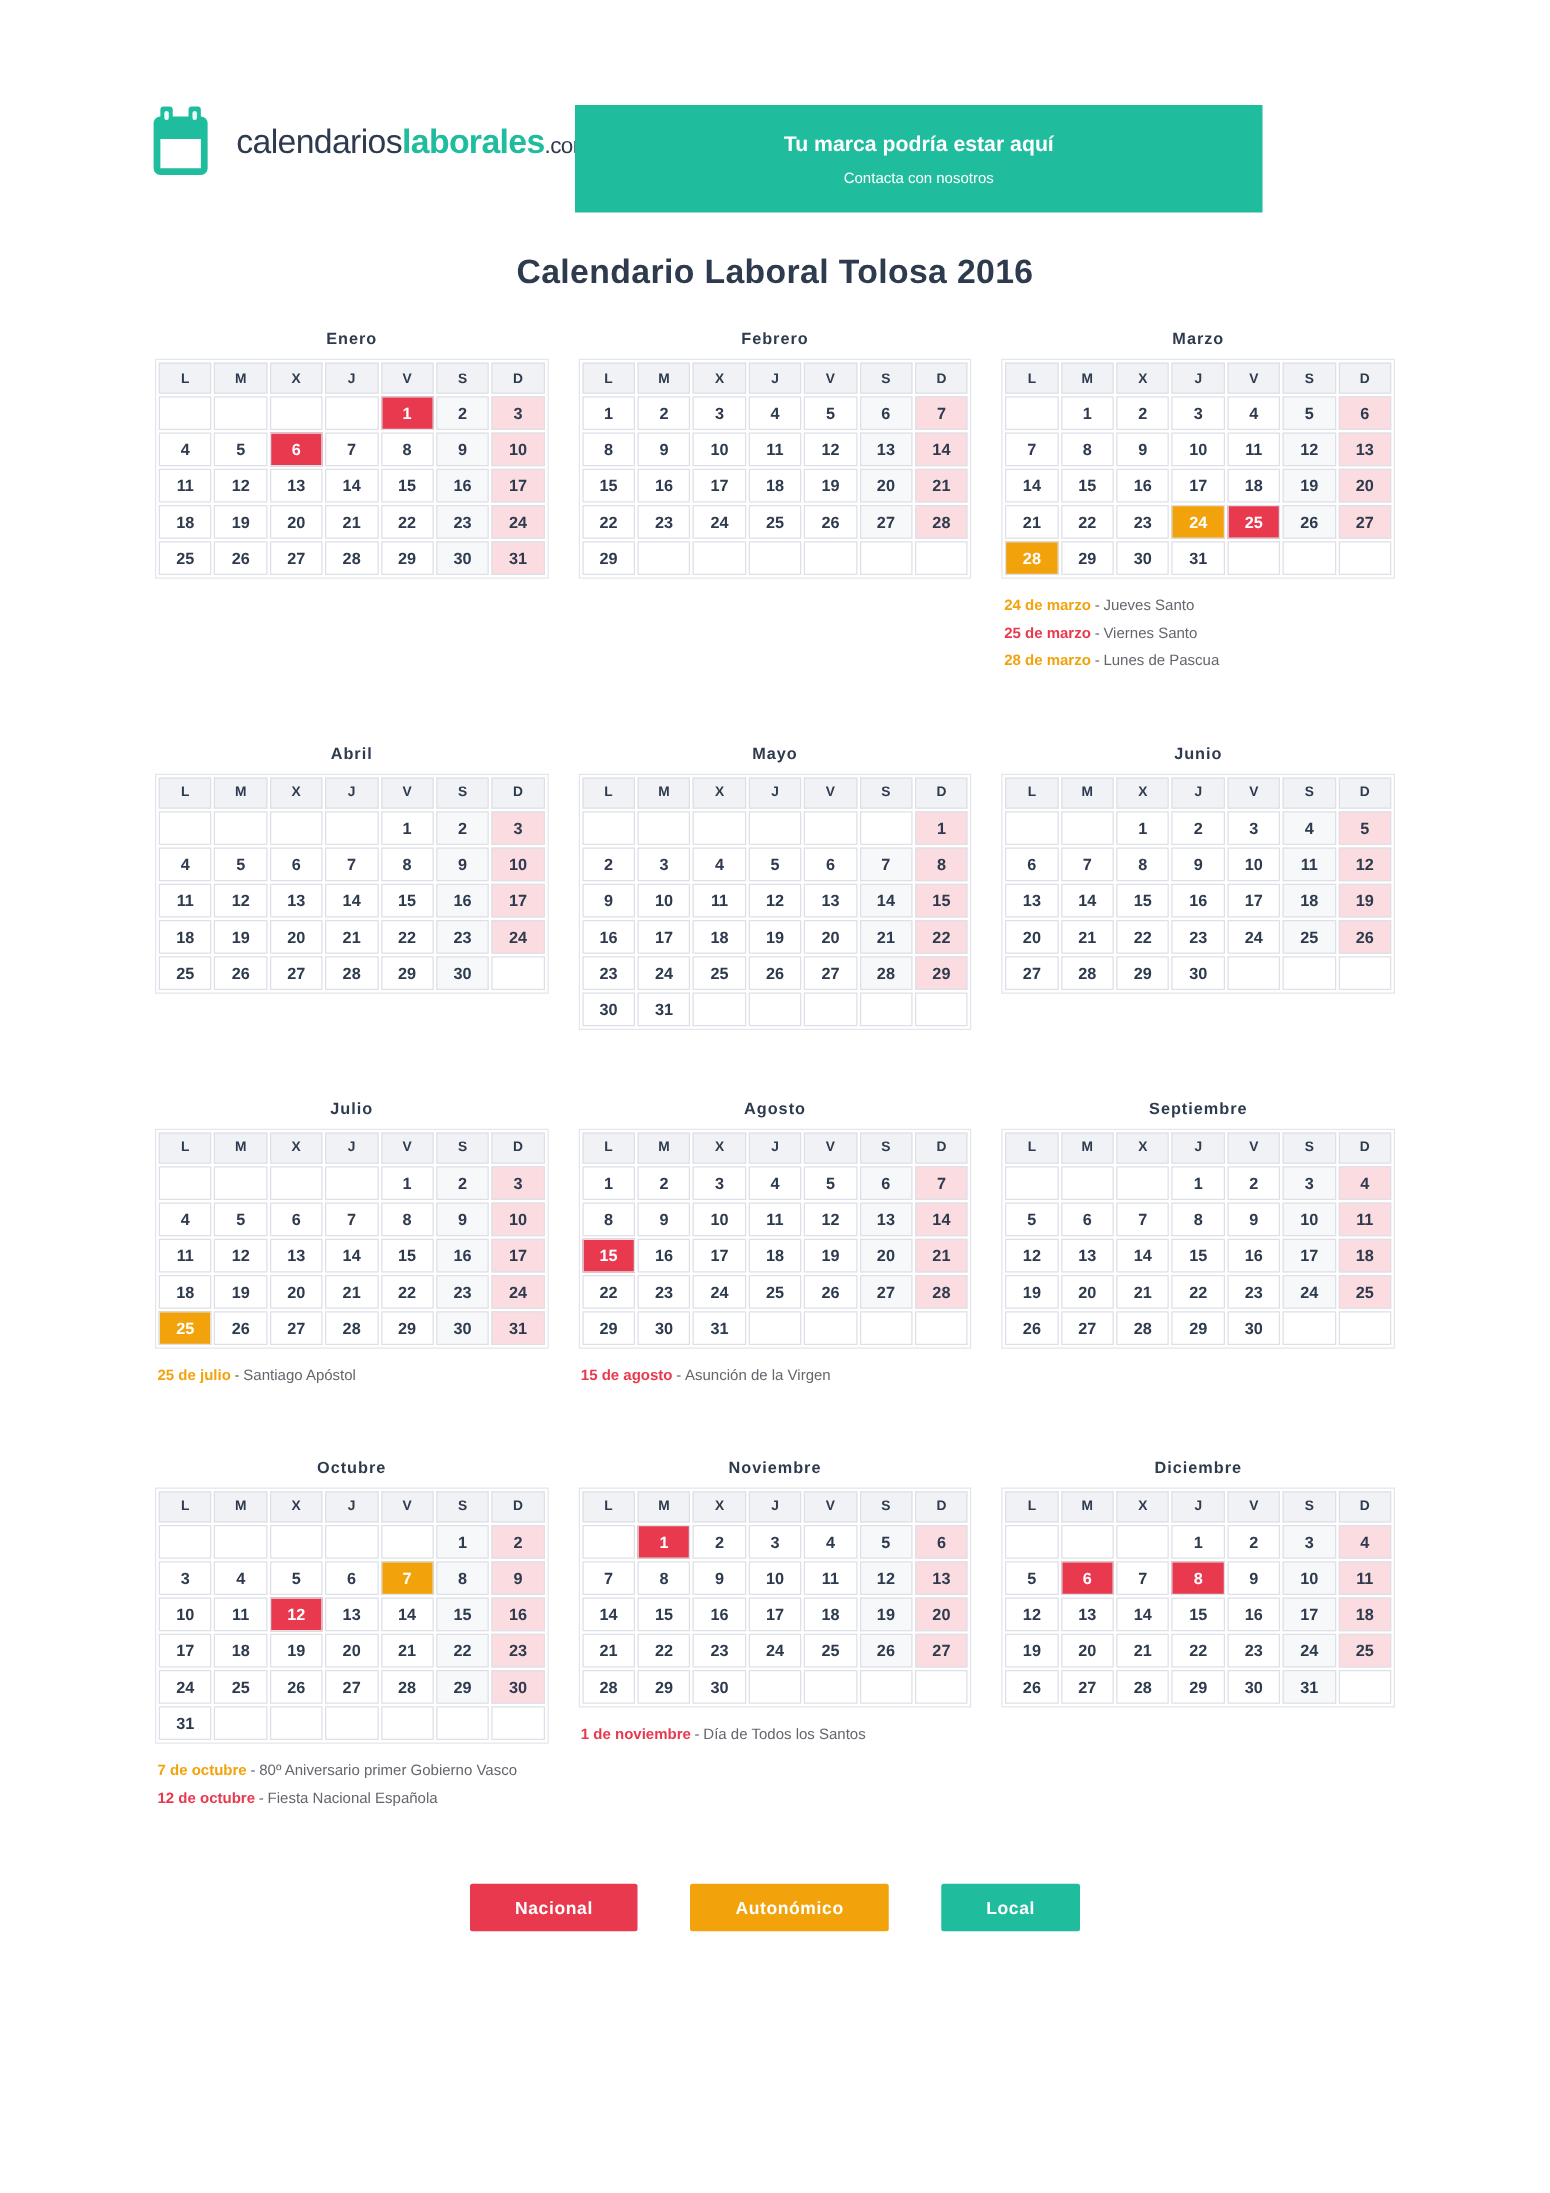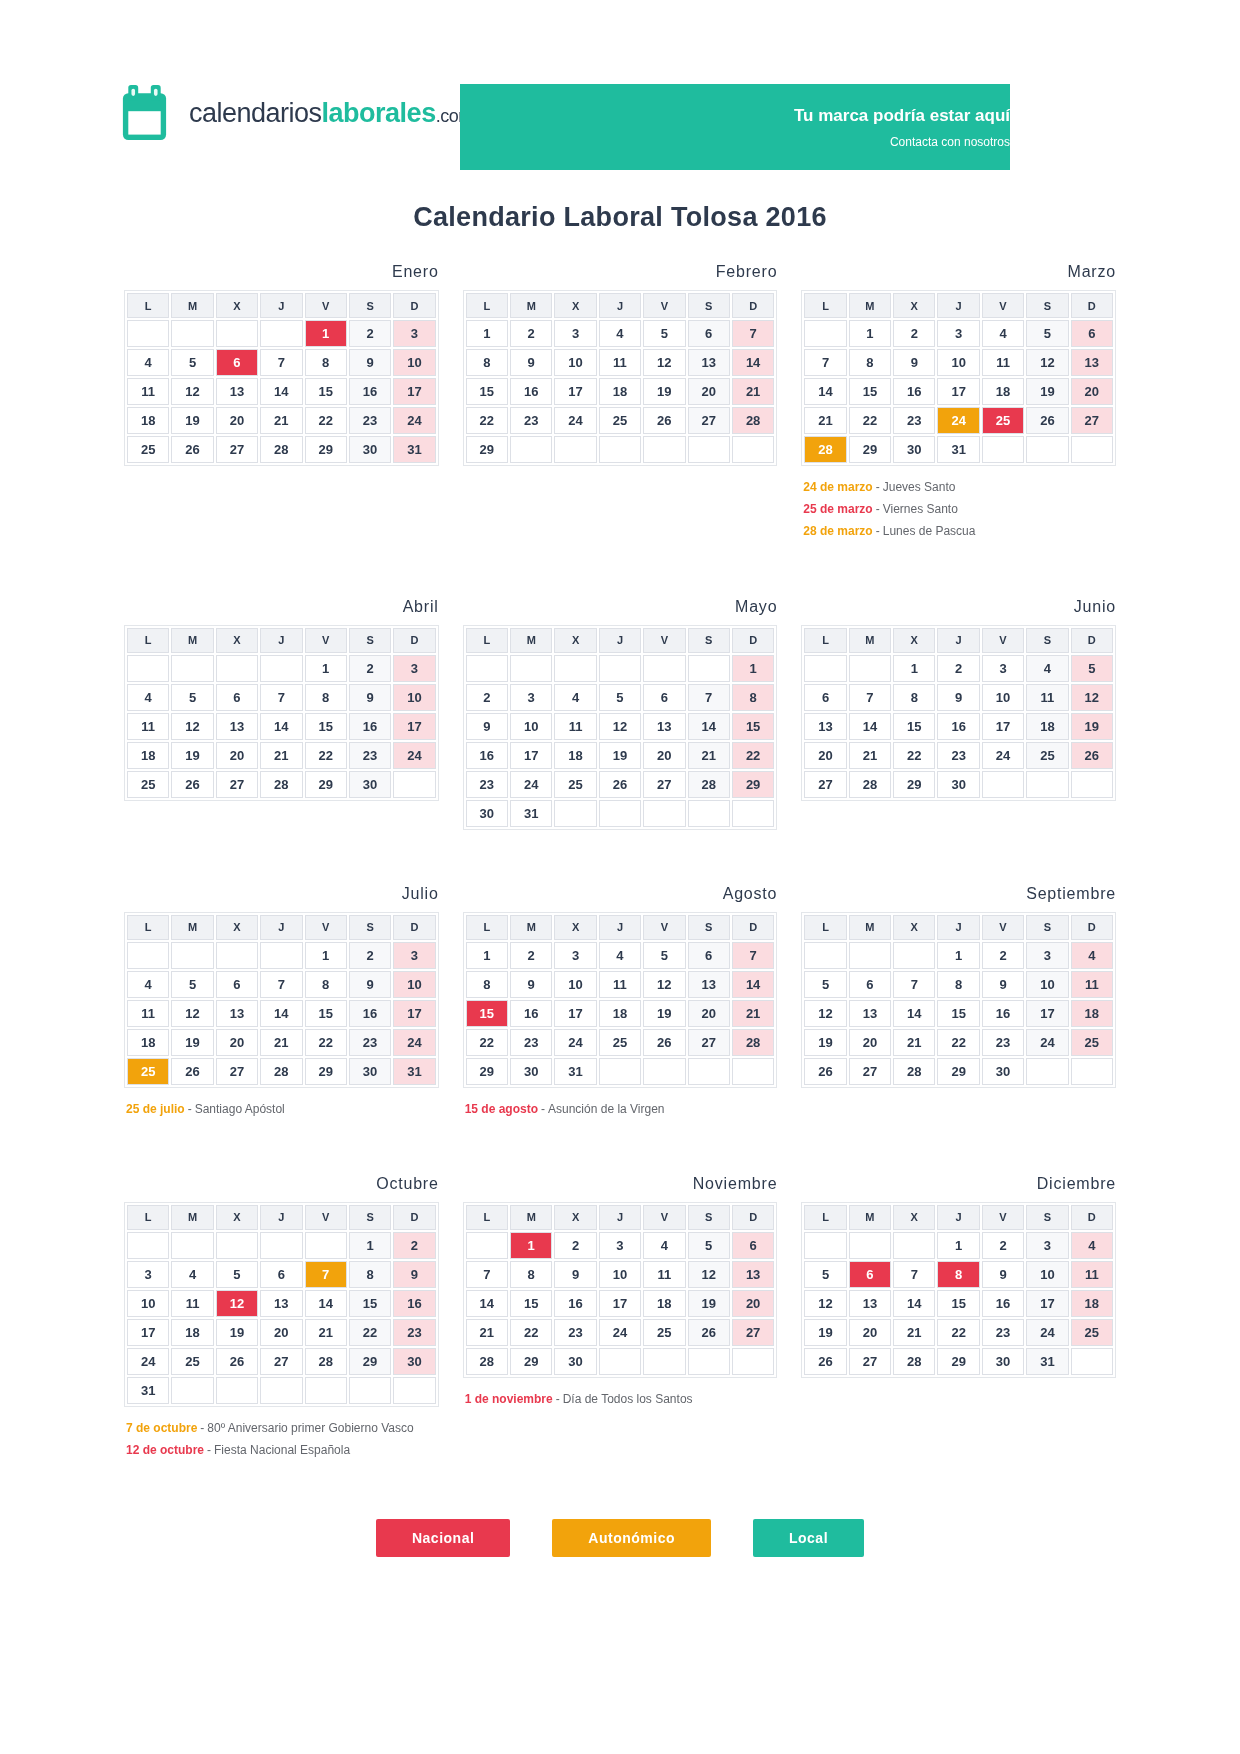--- a/index.html
+++ b/index.html
@@ -14,36 +14,36 @@
     font-family:"Liberation Sans","DejaVu Sans",sans-serif; color:var(--c-navy);
   }
   
   .header{position:relative; height:86px; margin-top:84px;}
   .logo{position:absolute; left:110px; top:0; display:flex; align-items:center; gap:22px; text-decoration:none; cursor:pointer;padding-left:12px;}
   .logo-text{font-size:27px; letter-spacing:-0.5px; color:var(--c-navy); white-space:nowrap;}
   .logo-text .accent{color:var(--c-teal); font-weight:bold;}
   .logo-text .suffix{font-size:18px; color:var(--c-navy);}
   .ad-banner{
     position:absolute; left:460px; top:0; width:550px; height:86px; background:var(--c-teal);
-    display:flex; flex-direction:column; align-items:flex-end; justify-content:center; gap:9px; cursor:pointer;
+    display:flex; flex-direction:column; align-items:center; justify-content:center; gap:9px; cursor:pointer;
   }
   .ad-line1{color:#fff; font-weight:bold; font-size:17px;}
   .ad-line2{color:#fff; font-size:12px;}
   
   .page-title{
     text-align:center; margin-top:32px; font-size:27px; font-weight:bold;
     color:var(--c-navy); letter-spacing:0.3px;
   }
   
   .months-grid{
     width:992px; margin:30px auto 0; display:grid;
     grid-template-columns:repeat(3,1fr); column-gap:24px; row-gap:55px; align-items:start;
   }
   .month-title{
-    text-align:right; font-size:16px; font-weight:normal; letter-spacing:0.8px;
+    text-align:center; font-size:13px; font-weight:bold; letter-spacing:0.8px;
     color:var(--c-navy); margin-bottom:9px;
   }
   table.month-table{
     width:100%; border-collapse:separate; border-spacing:2px;
     border:1px solid #e3e6ea; background:#fff;
   }
   .month-table th{
     height:25px; font-size:11px; font-weight:bold; color:var(--c-navy);
     background:var(--c-headrow); border:1px solid var(--c-border); text-align:center;
   }

